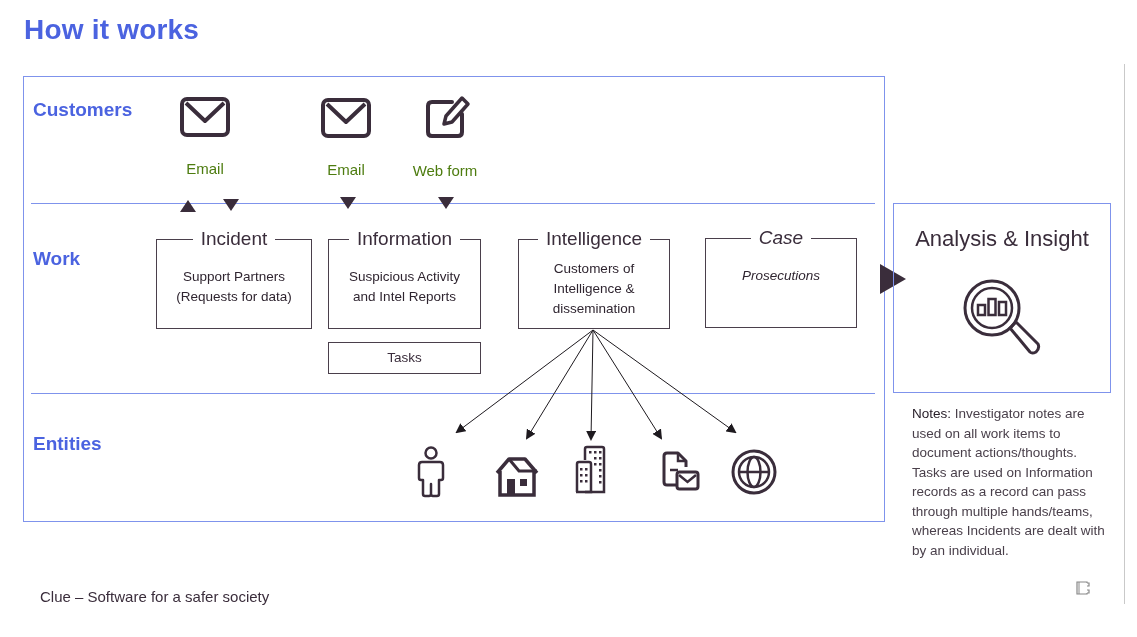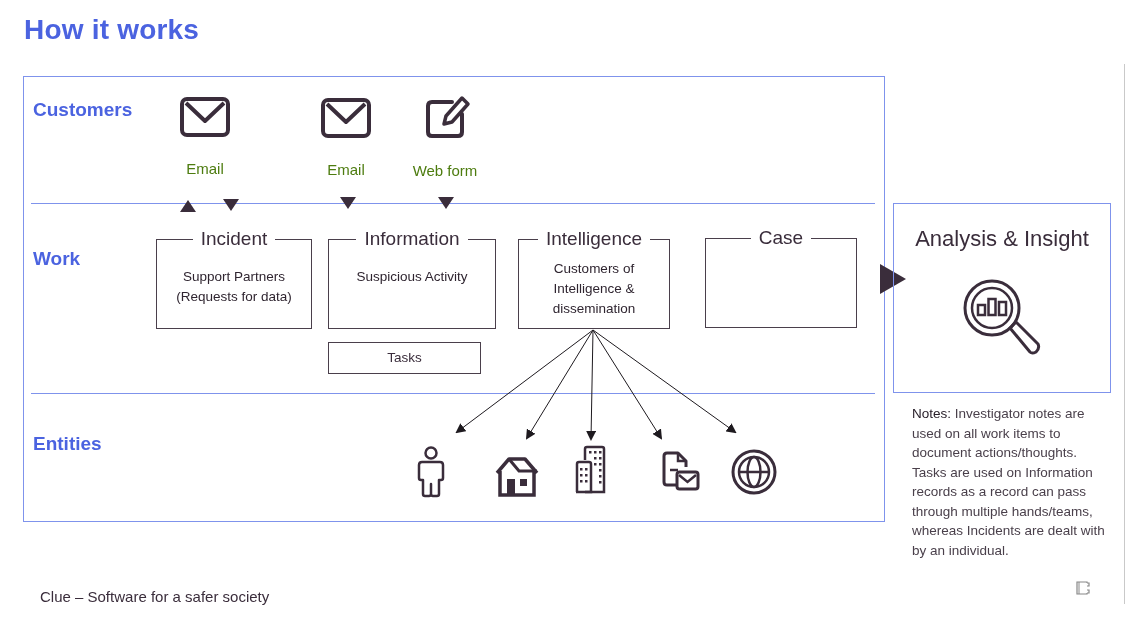--- a/index.html
+++ b/index.html
@@ -68,43 +68,45 @@
 <div class="abs tri-down" style="left:438px; top:197px;"></div>
 
 <div class="abs box" style="left:156px; top:239px; width:156px; height:90px;">
   <div class="box-title"><span>Incident</span></div>
   <div class="box-body" style="top:27px;">
     <div>Support Partners</div>
     <div>(Requests for data)</div>
   </div>
 </div>
 
-<div class="abs box" style="left:328px; top:239px; width:168px; height:90px;">
+<div class="abs box" style="left:328px; top:239px; width:153px; height:90px;">
   <div class="box-title"><span>Information</span></div>
   <div class="box-body" style="top:27px;">
     <div>Suspicious Activity</div>
+    <div>and Intel Reports</div>
   </div>
 </div>
 
 <div class="abs box" style="left:328px; top:342px; width:153px; height:32px; text-align:center; font-size:13.5px; line-height:30px;">
   <span>Tasks</span>
 </div>
 
 <div class="abs box" style="left:518px; top:239px; width:152px; height:90px;padding-left:41px;">
   <div class="box-title"><span>Intelligence</span></div>
   <div class="box-body" style="top:19px;">
     <div>Customers of</div>
     <div>Intelligence &amp;</div>
     <div>dissemination</div>
   </div>
 </div>
 
-<div class="abs box" style="left:705px; top:238px; width:152px; height:90px;">
+<div class="abs box" style="left:705px; top:238px; width:152px; height:90px;font-style:italic;">
   <div class="box-title"><span>Case</span></div>
   <div class="box-body" style="top:27px;">
+    <div>Prosecutions</div>
   </div>
 </div>
 
 <div class="abs tri-right" style="left:880px; top:264px;"></div>
 
 <svg class="abs" style="left:0; top:0;" width="1137" height="637">
   <defs>
     <marker id="ah" markerWidth="10" markerHeight="10" refX="8" refY="5" orient="auto" markerUnits="userSpaceOnUse">
       <path d="M0,0 L10,5 L0,10 Z" fill="#1e1a1f"></path>
     </marker>

